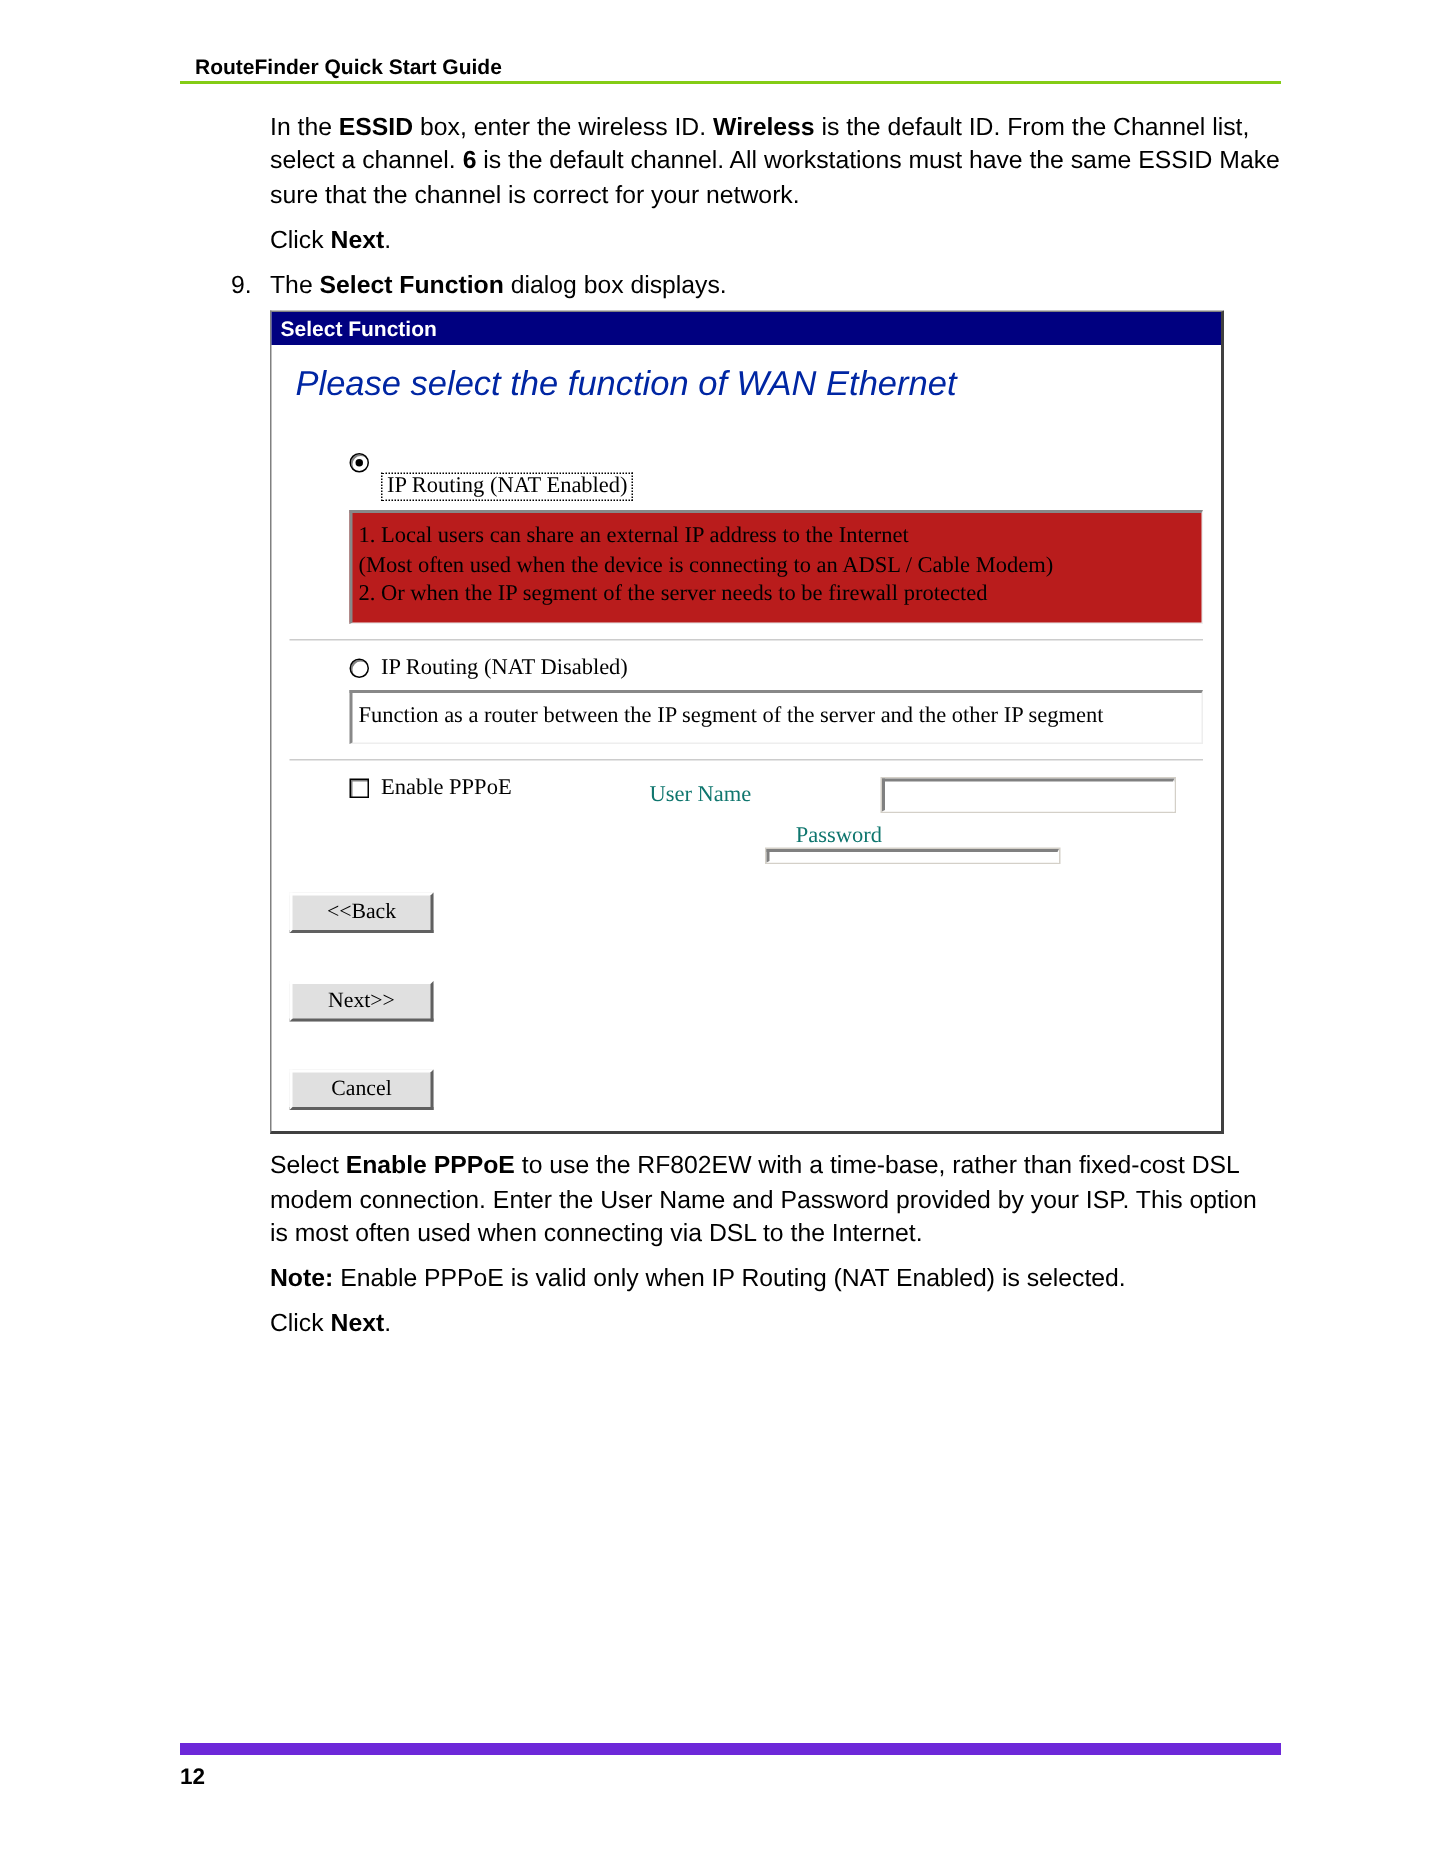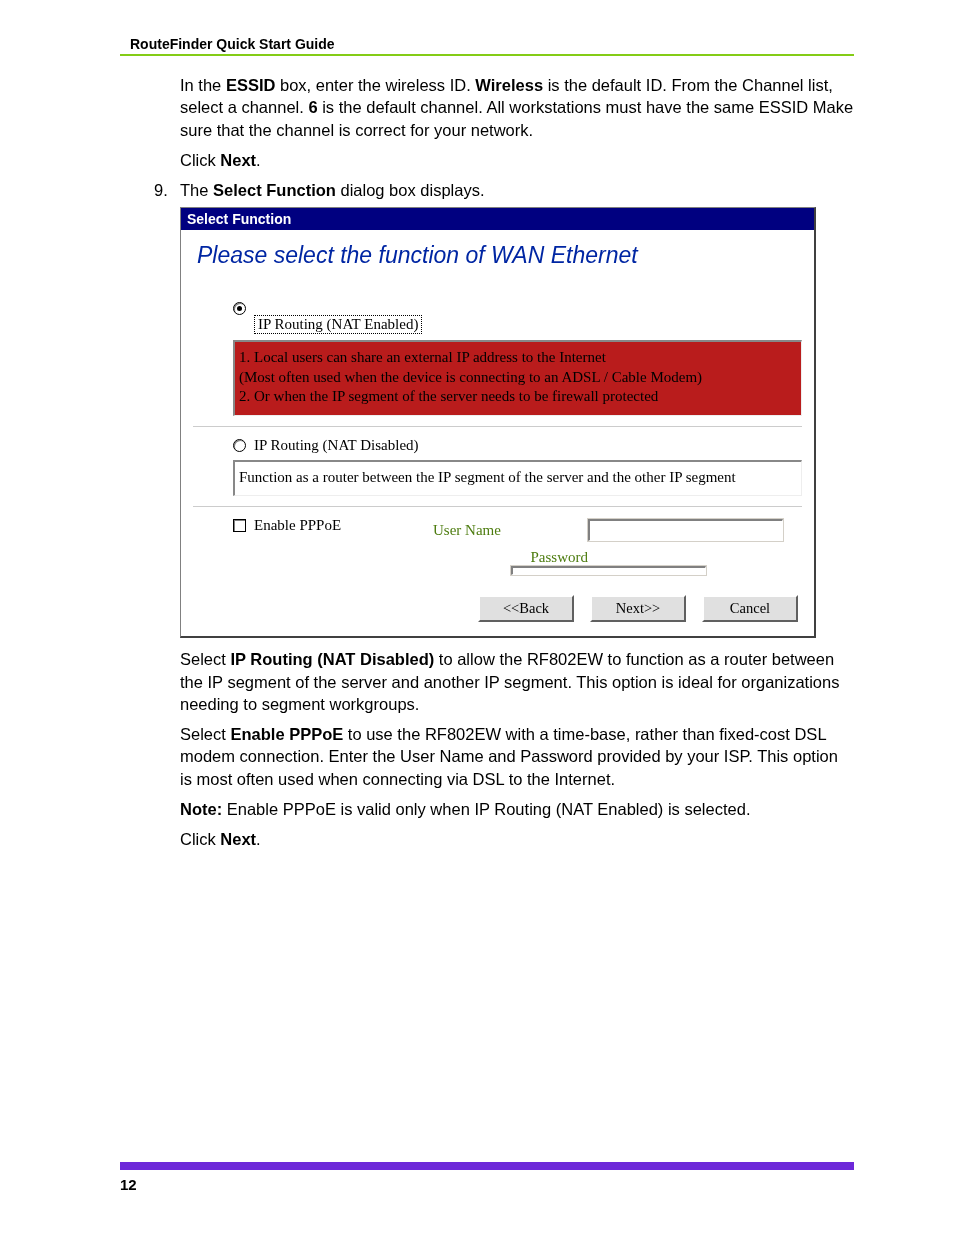--- a/index.html
+++ b/index.html
@@ -109,36 +109,37 @@
     border: 1px solid #000;
     box-shadow: inset 1px 1px 0 #808080;
     flex: 0 0 auto;
   }
   .pppoe-row {
     display: flex;
     align-items: flex-start;
     margin: 4px 0 0 40px;
   }
   .pppoe-left { display: flex; align-items: center; width: 200px; }
-  .pppoe-mid { width: 155px; color: #4d7c0f; font-size: 15px; }
+  .pppoe-mid { width: 155px; color: #0f766e; font-size: 15px; }
   .field-row { display: flex; align-items: center; height: 26px; }
   .text-input {
     border-top: 2px solid #808080;
     border-left: 2px solid #808080;
     border-right: 1px solid #fff;
     border-bottom: 1px solid #fff;
     background: #fff;
     height: 22px; width: 195px;
     box-shadow: 0 0 0 1px #d4d0c8;
   }
   .btn-row {
     display: flex;
     justify-content: flex-end;
-    gap: 16px;
+    gap: 32px;
     margin: 20px 4px 0 0;
+    flex-direction: column;
   }
   .btn {
     width: 96px;
     text-align: center;
     font-family: Georgia, serif;
     font-size: 14.5px;
     padding: 3px 0;
     background: #e0e0e0;
     border-top: 2px solid #fff;
     border-left: 2px solid #fff;
@@ -227,23 +228,20 @@
       <div class="btn-row">
         <div class="btn">&lt;&lt;Back</div>
         <div class="btn">Next&gt;&gt;</div>
         <div class="btn">Cancel</div>
       </div>
     </div>
   </div>
 
   <div class="body-indent">
     <p class="para">
-      <span>Select </span><b>IP Routing (NAT Disabled)</b><span> to allow the RF802EW to function as a router between the IP segment of the server and another IP segment.  This option is ideal for organizations needing to segment workgroups.</span>
-    </p>
-    <p class="para">
       <span>Select </span><b>Enable PPPoE</b><span> to use the RF802EW with a time-base, rather than fixed-cost DSL modem connection. Enter the User Name and Password provided by your ISP.  This option is most often used when connecting via DSL to the Internet.</span>
     </p>
     <p class="para">
       <b>Note:</b><span> Enable PPPoE is valid only when IP Routing (NAT Enabled) is selected.</span>
     </p>
     <p class="para">
       <span>Click </span><b>Next</b><span>.</span>
     </p>
   </div>
 

